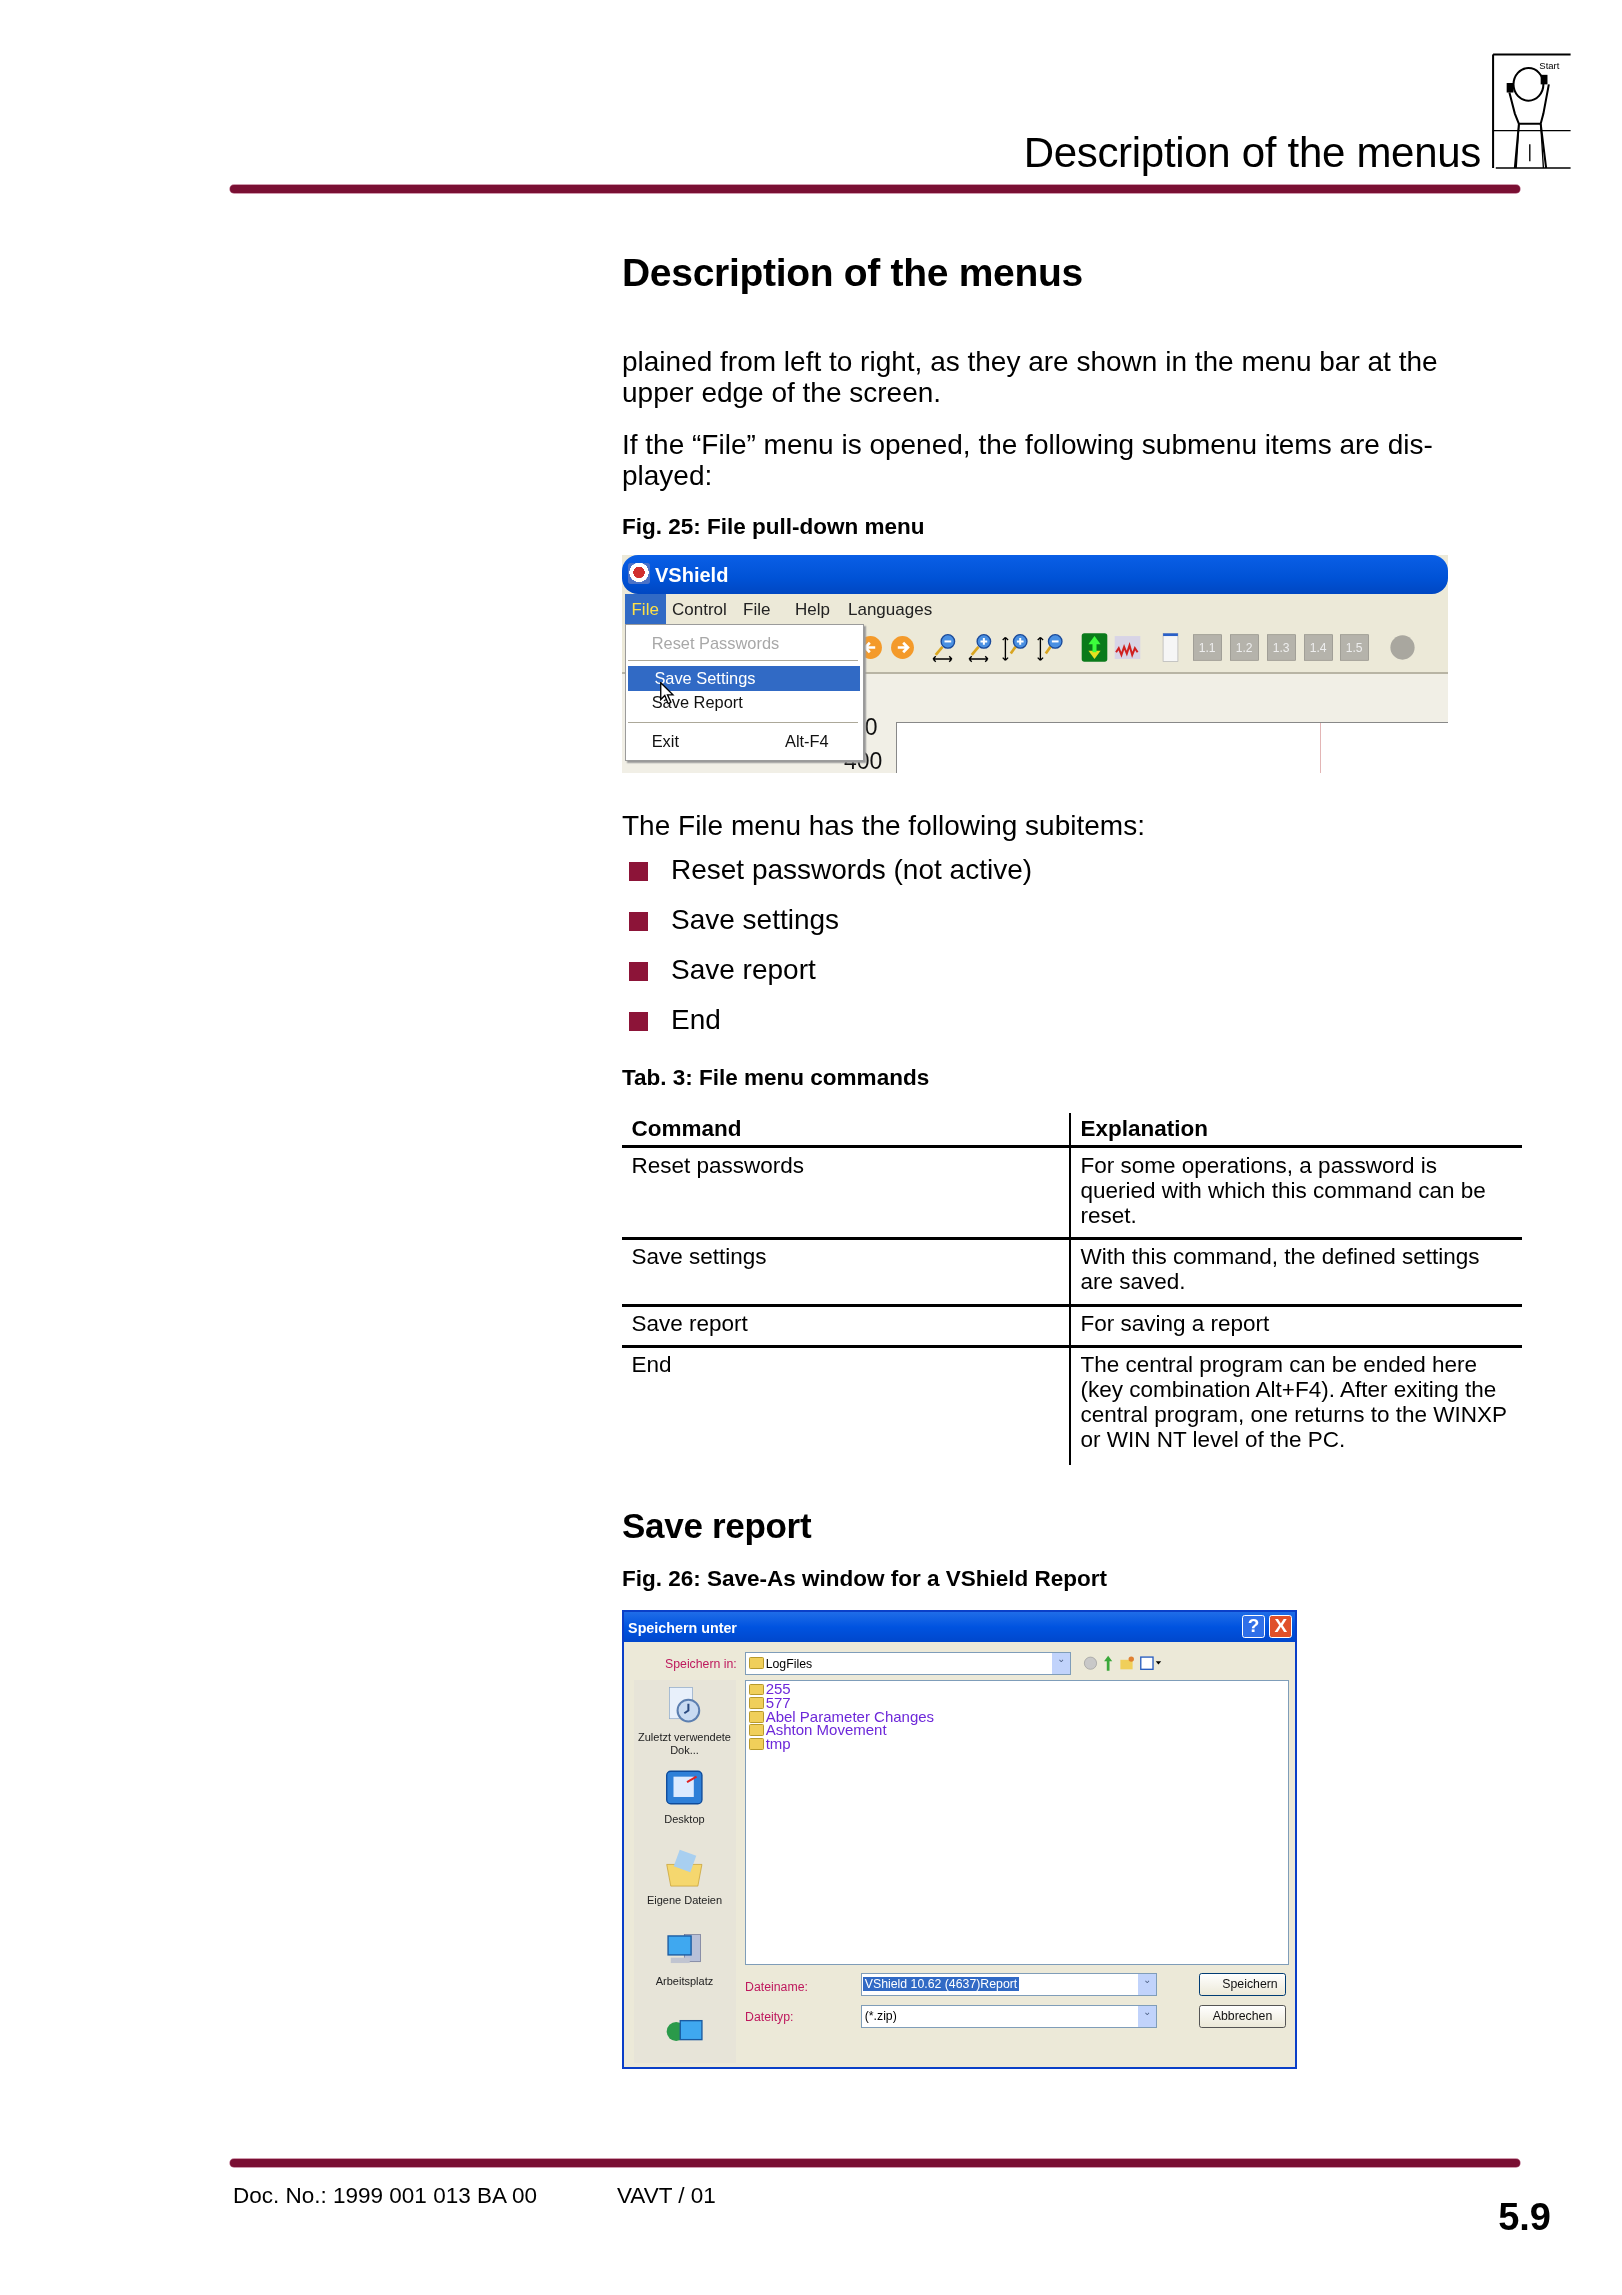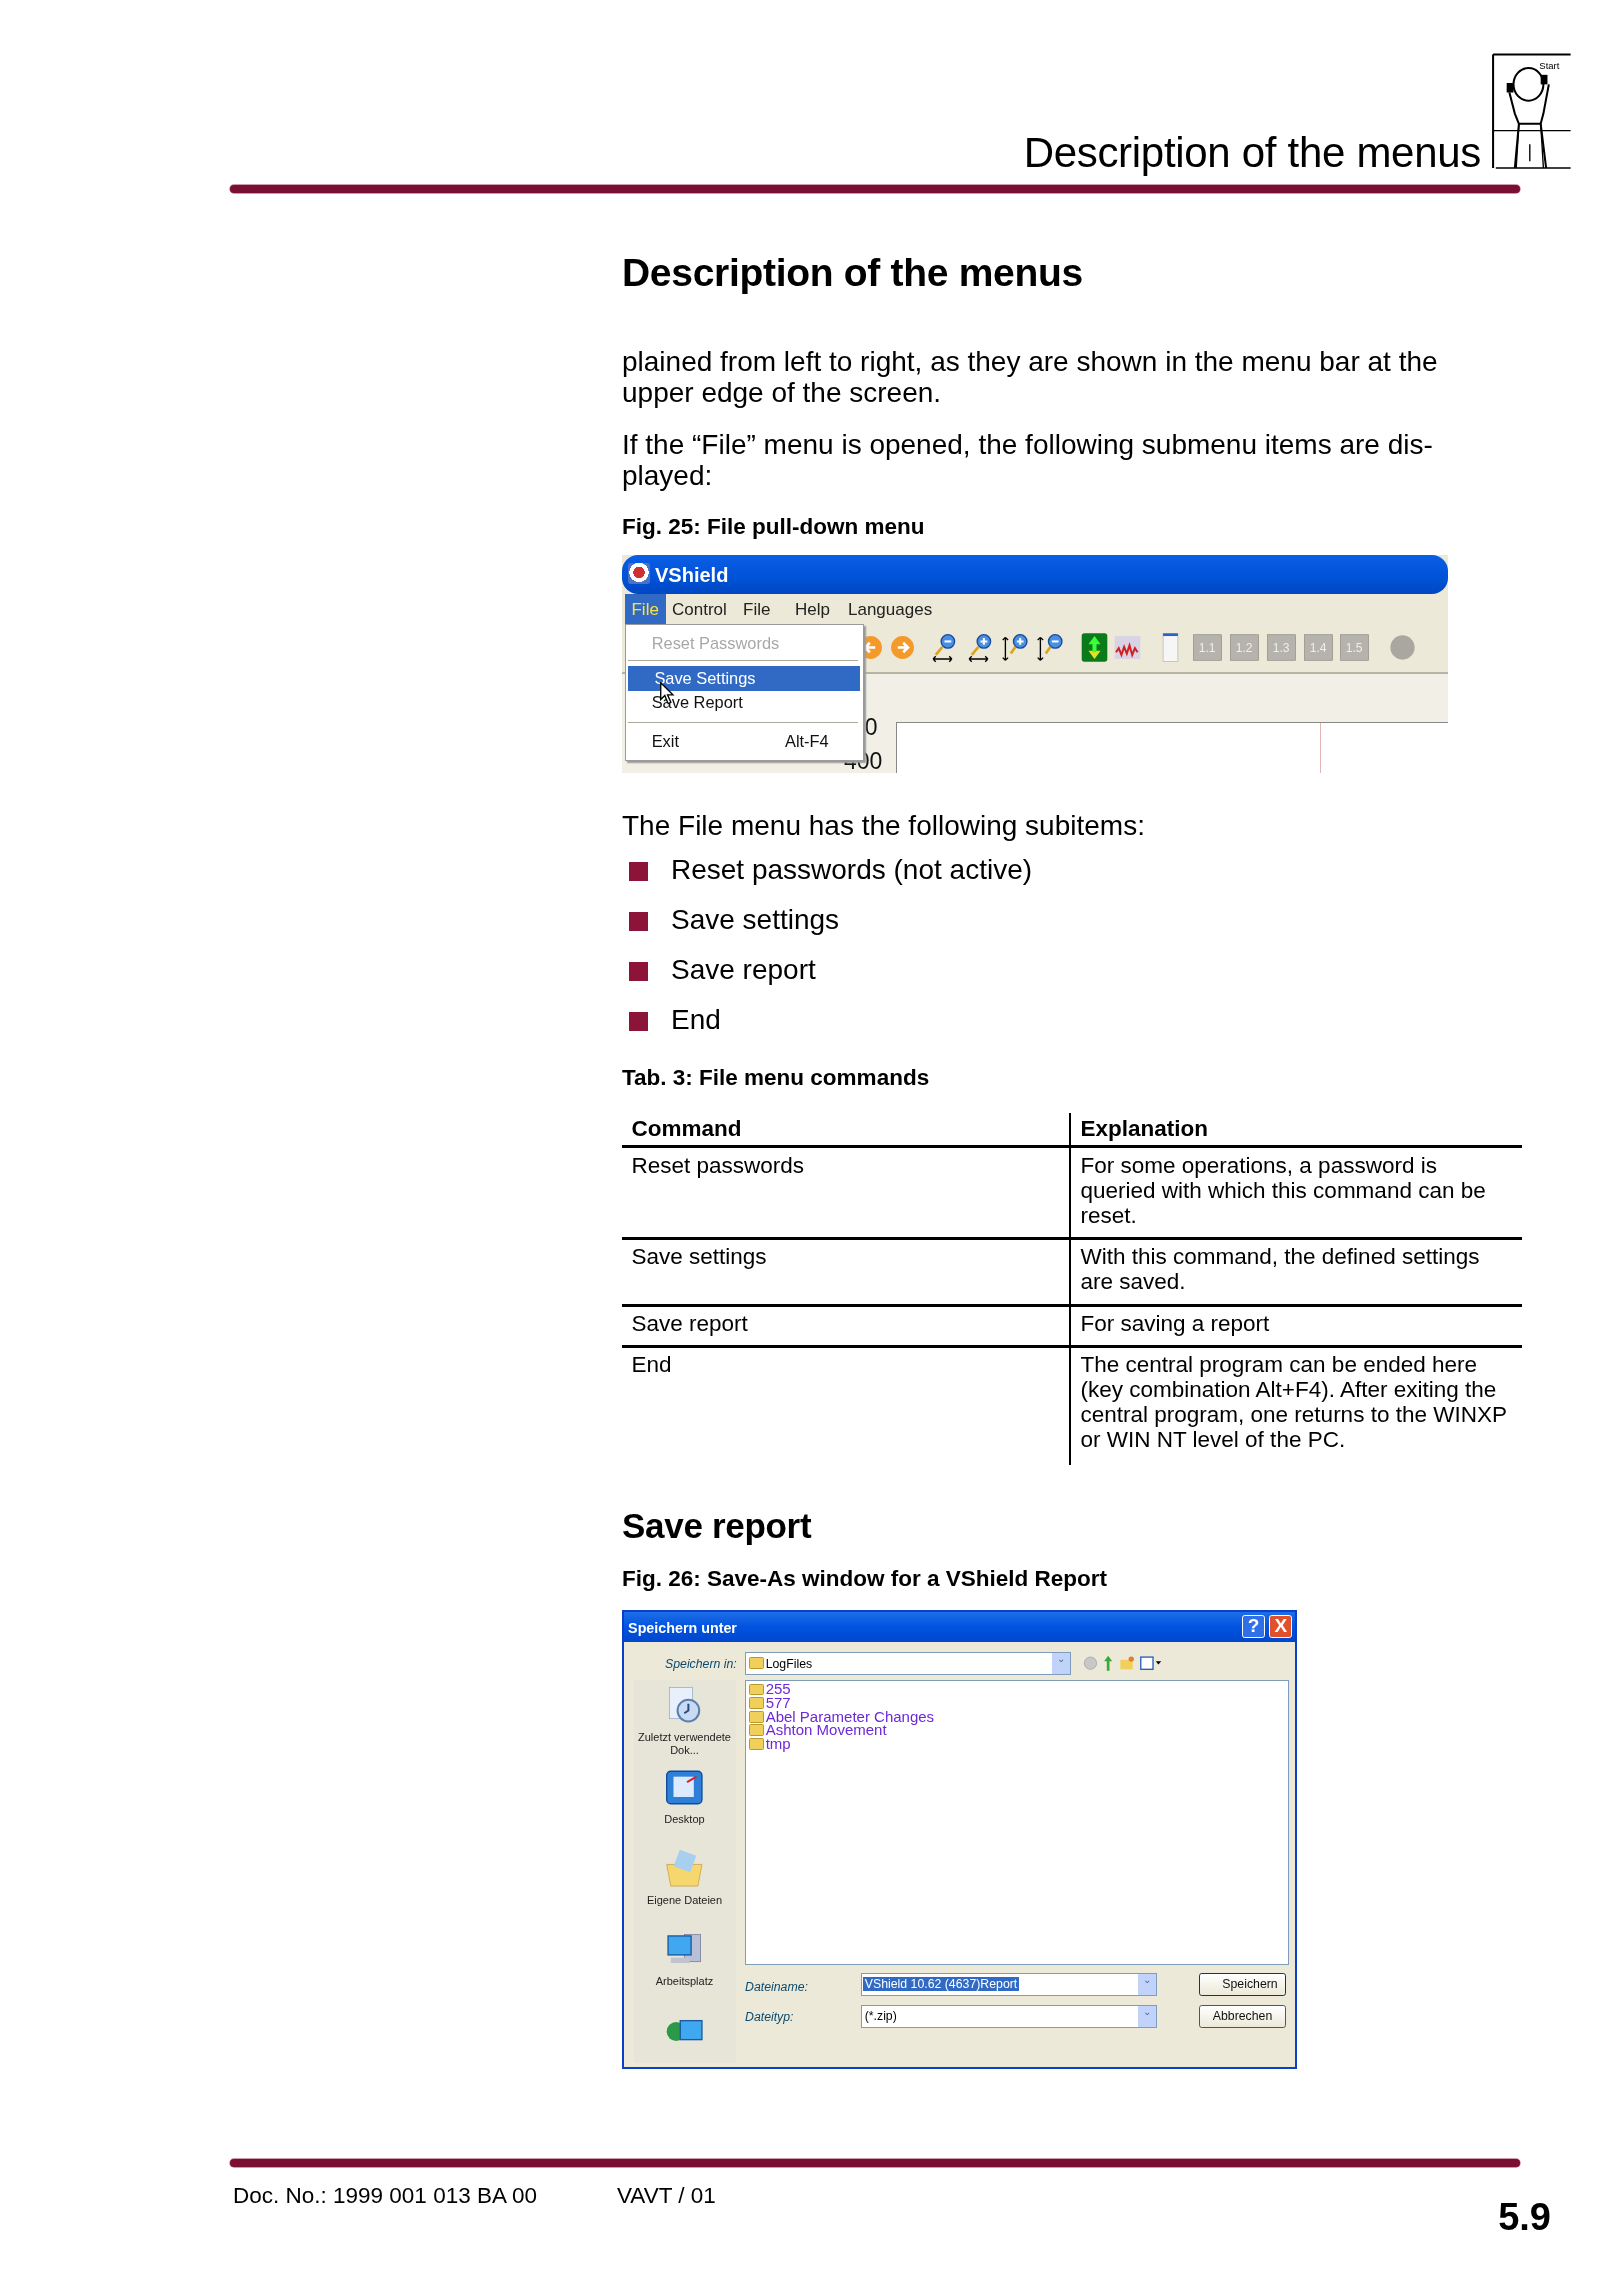--- a/index.html
+++ b/index.html
@@ -43,21 +43,21 @@
   table.cmd td { vertical-align:top; padding:4.1px 9.5px 9.5px 9.5px; border-bottom:3.4px solid #000; }
   table.cmd tr:last-child td { border-bottom:none; padding-bottom:12.3px; }
   table.cmd .c1 { width:428px; border-right:2.7px solid #000; }
   
   .shot2 { position:absolute; left:622px; top:1610px; width:675px; height:459px; background:#ece9d8; border:2.7px solid #0a3fc8; box-sizing:border-box; overflow:hidden; }
   .s2-title { position:absolute; left:0; top:0; width:100%; height:30px; background:linear-gradient(#1f6de8,#0053e0 50%,#0047cc); color:#fff; font-size:14.3px; font-weight:bold; }
   .s2-title .txt { position:absolute; left:4.1px; top:7.5px; }
   .tbtn { position:absolute; top:2.7px; width:23px; height:23px; border:1.4px solid #fff; border-radius:2.7px; box-sizing:border-box; color:#fff; font-size:19px; font-weight:bold; text-align:center; line-height:20.4px; }
   .tbtn.help { right:30px; background:#2f6fe8; }
   .tbtn.close { right:2.7px; background:#e0502a; }
-  .s2-lbl { position:absolute; font-size:12.3px; color:#0c4a6e;font-style:italic; }
+  .s2-lbl { position:absolute; font-size:12.3px; color:#be185d; }
   .s2-combo { position:absolute; background:#fff; border:1.4px solid #7f9db9; box-sizing:border-box; font-size:12.3px; }
   .s2-combo .arr { position:absolute; right:0; top:0; width:17.7px; height:100%; background:#c1d3fb; color:#4d6185; font-size:9.5px; text-align:center; }
   .places { position:absolute; left:9.5px; top:68px; width:102px; height:383px; background:#e7e4d8; }
   .place { position:absolute; left:0; width:102px; text-align:center; font-size:11px; color:#222; line-height:12.3px; }
   .place .pic { width:42px; height:41px; margin:0 auto 2.7px auto; border-radius:4.1px; }
   .filelist { position:absolute; left:121px; top:68px; width:544px; height:285px; background:#fff; border:1.4px solid #7f9db9; box-sizing:border-box; }
   .fitem { position:absolute; left:2.7px; font-size:15px; color:#6d28d9; height:13.6px; line-height:13.6px; }
   .folder { display:inline-block; width:13.6px; height:9.5px; background:#f0cf5a; border:0.7px solid #b89a2a; border-radius:1.4px; margin-right:1.4px; vertical-align:-0.7px; }
   .btn { position:absolute; width:87px; height:23px; background:linear-gradient(#ffffff,#ece9d8); border:1.4px solid #003c74; border-radius:2.7px; box-sizing:border-box; font-size:12.3px; text-align:center; line-height:20.4px; color:#111; }
   .footer { position:absolute; top:2183px; font-size:22.5px; }

